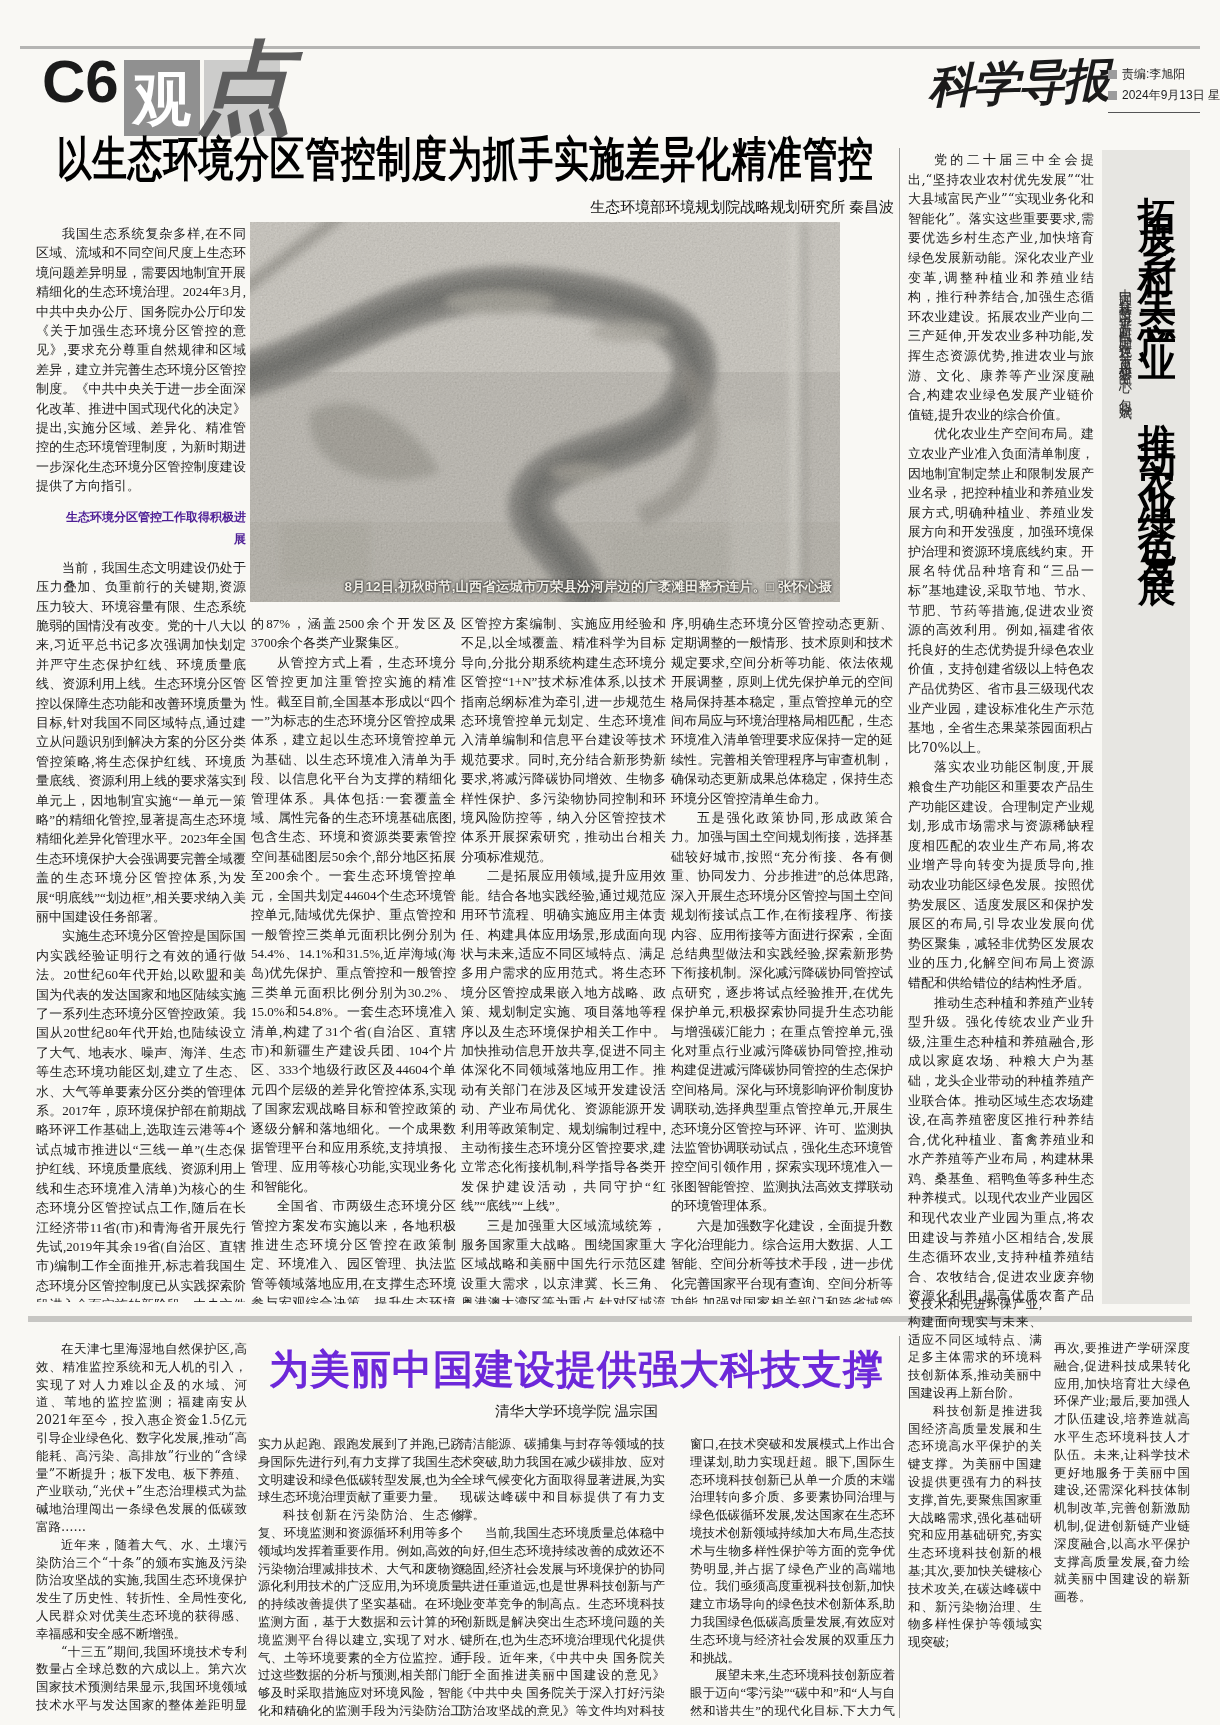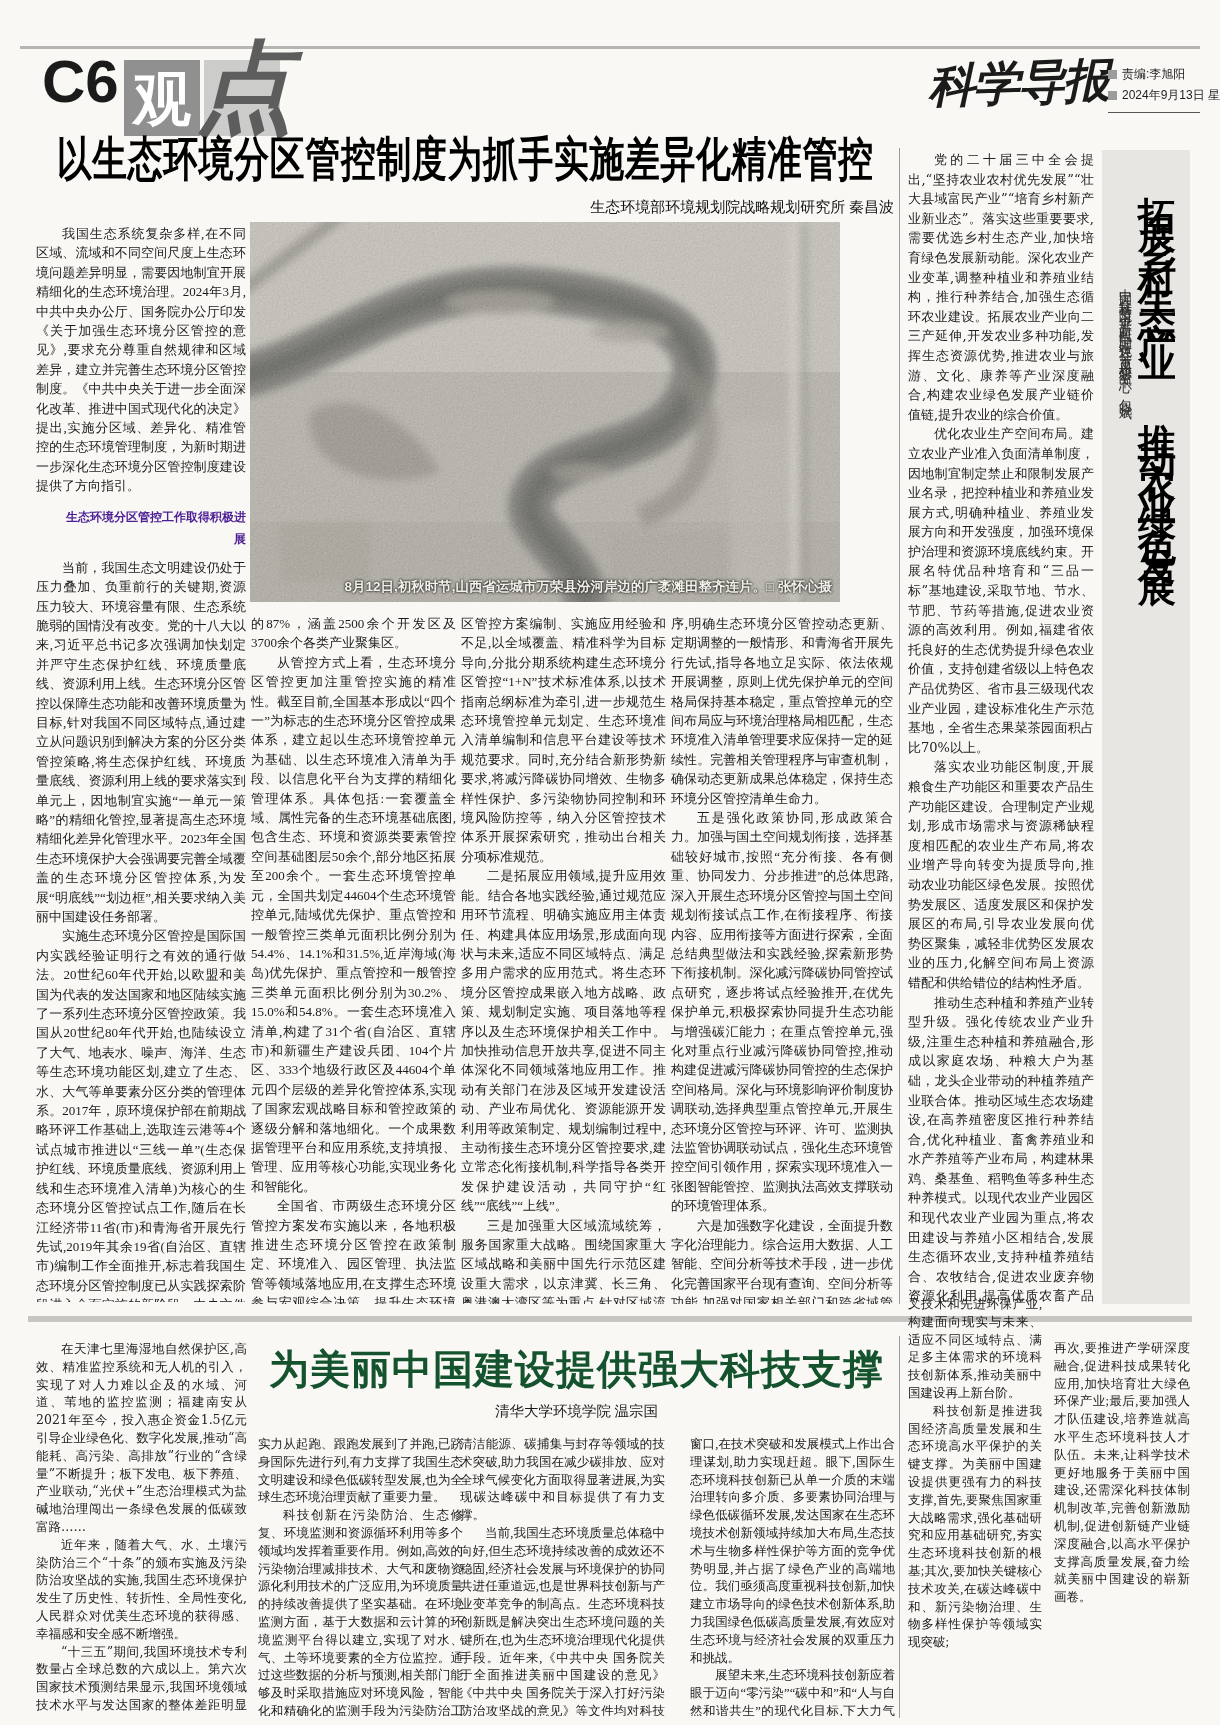--- a/index.html
+++ b/index.html
@@ -49,21 +49,21 @@
               font-size:38px;font-weight:900;letter-spacing:21px;font-family:"Liberation Sans","DejaVu Sans",sans-serif;color:#000;}
   .side-byline{position:absolute;right:56px;top:128px;height:980px;writing-mode:vertical-rl;text-orientation:upright;
                font-size:13px;letter-spacing:3.5px;color:#2c2c2c;}
   
   .bottom-divider{left:28px;top:1316px;width:1164px;height:6px;background:#c7c6c3;}
   .b-col{position:absolute;text-align:justify;overflow:hidden;font-size:12.5px;line-height:17.8px;}
   .b-col p{margin:0;text-indent:2em;}
   .b-col p.cont{text-indent:0;}
   .bl{left:36px;top:1340px;width:211px;height:376px;}
   .b-head{left:258px;top:1344px;width:637px;text-align:center;font-size:40px;line-height:50px;font-weight:900;
-          font-family:"Liberation Sans","DejaVu Sans",sans-serif;letter-spacing:1px;color:#14532d;}
+          font-family:"Liberation Sans","DejaVu Sans",sans-serif;letter-spacing:1px;color:#6d28d9;}
   .b-byline{left:258px;top:1402px;width:637px;text-align:center;font-size:14.5px;}
   .bb{left:258px;top:1436px;width:205px;height:280px;}
   .bc{left:460px;top:1436px;width:205px;height:280px;}
   .bd{left:690px;top:1436px;width:205px;height:280px;}
   .vr-bottom{left:899px;top:1336px;height:382px;}
   .be{left:908px;top:1296px;width:134px;height:376px;}
   .bf{left:1054px;top:1340px;width:136px;height:376px;}
 </style>
 </head>
 <body>
@@ -135,29 +135,29 @@
       <p class="cont">的87%，涵盖2500余个开发区及3700余个各类产业聚集区。</p>
       <p>从管控方式上看，生态环境分区管控更加注重管控实施的精准性。截至目前,全国基本形成以“四个一”为标志的生态环境分区管控成果体系，建立起以生态环境管控单元为基础、以生态环境准入清单为手段、以信息化平台为支撑的精细化管理体系。具体包括:一套覆盖全域、属性完备的生态环境基础底图,包含生态、环境和资源类要素管控空间基础图层50余个,部分地区拓展至200余个。一套生态环境管控单元，全国共划定44604个生态环境管控单元,陆域优先保护、重点管控和一般管控三类单元面积比例分别为54.4%、14.1%和31.5%,近岸海域(海岛)优先保护、重点管控和一般管控三类单元面积比例分别为30.2%、15.0%和54.8%。一套生态环境准入清单,构建了31个省(自治区、直辖市)和新疆生产建设兵团、104个片区、333个地级行政区及44604个单元四个层级的差异化管控体系,实现了国家宏观战略目标和管控政策的逐级分解和落地细化。一个成果数据管理平台和应用系统,支持填报、管理、应用等核心功能,实现业务化和智能化。</p>
       <p>全国省、市两级生态环境分区管控方案发布实施以来，各地积极推进生态环境分区管控在政策制定、环境准入、园区管理、执法监管等领域落地应用,在支撑生态环境参与宏观综合决策、提升生态环境治理效能、优化营商环境等方面发挥了重要作用。同时也要看到,新时期深入推进生态环境分区管控工作仍然面临制度体系急需健全、实施应用有待深入、区域流域统筹不足、政策协同有待增强、保障力度还需加大等问题。要全面贯彻党的二十届三中全会精神，进一步完善问题导向、精准管控、全域覆盖的生态环境分区管控体系建设，推动实现分区域差异化精准生态环境管理,优化国土空间开发保护格局,以生态环境高水平保护推动高质量发展、创造高品质生活,厚植美丽中国建设的绿色底色。</p>
     </div>
   <div class="col c3">
       <p class="cont">区管控方案编制、实施应用经验和不足,以全域覆盖、精准科学为目标导向,分批分期系统构建生态环境分区管控“1+N”技术标准体系,以技术指南总纲标准为牵引,进一步规范生态环境管控单元划定、生态环境准入清单编制和信息平台建设等技术规范要求。同时,充分结合新形势新要求,将减污降碳协同增效、生物多样性保护、多污染物协同控制和环境风险防控等，纳入分区管控技术体系开展探索研究，推动出台相关分项标准规范。</p>
       <p>二是拓展应用领域,提升应用效能。结合各地实践经验,通过规范应用环节流程、明确实施应用主体责任、构建具体应用场景,形成面向现状与未来,适应不同区域特点、满足多用户需求的应用范式。将生态环境分区管控成果嵌入地方战略、政策、规划制定实施、项目落地等程序以及生态环境保护相关工作中。加快推动信息开放共享,促进不同主体深化不同领域落地应用工作。推动有关部门在涉及区域开发建设活动、产业布局优化、资源能源开发利用等政策制定、规划编制过程中,主动衔接生态环境分区管控要求,建立常态化衔接机制,科学指导各类开发保护建设活动，共同守护“红线”“底线”“上线”。</p>
       <p>三是加强重大区域流域统筹，服务国家重大战略。围绕国家重大区域战略和美丽中国先行示范区建设重大需求，以京津冀、长三角、粤港澳大湾区等为重点,针对区域流域突出生态环境问题、功能定位和产业发展特点，统筹建立从问题识别到解决方案的分区域精细化管控技术路径和管控策略，筛选重大战略区域关键生态环境管控单元名录，开展重大战略区域生态环境分区管控集成应用示范，支撑区域生态环境一体化管控机制，为区域流域层面各类开发保护建设活动提供科学指导。</p>
     </div>
   <div class="col c4">
-      <p class="cont">序,明确生态环境分区管控动态更新、定期调整的一般情形、和青海省开展先行先试,指导各地立足实际、依法依规开展调整，原则上优先保护单元的空间格局保持基本稳定，重点管控单元的空间布局应与环境治理格局相匹配，生态环境准入清单管理要求应保持一定的延续性。完善相关管理程序与审查机制，确保动态更新成果总体稳定，保持生态环境分区管控清单生命力。</p>
+      <p class="cont">序,明确生态环境分区管控动态更新、定期调整的一般情形、技术原则和技术规定要求,空间分析等功能、依法依规开展调整，原则上优先保护单元的空间格局保持基本稳定，重点管控单元的空间布局应与环境治理格局相匹配，生态环境准入清单管理要求应保持一定的延续性。完善相关管理程序与审查机制，确保动态更新成果总体稳定，保持生态环境分区管控清单生命力。</p>
       <p>五是强化政策协同,形成政策合力。加强与国土空间规划衔接，选择基础较好城市,按照“充分衔接、各有侧重、协同发力、分步推进”的总体思路,深入开展生态环境分区管控与国土空间规划衔接试点工作,在衔接程序、衔接内容、应用衔接等方面进行探索，全面总结典型做法和实践经验,探索新形势下衔接机制。深化减污降碳协同管控试点研究，逐步将试点经验推开,在优先保护单元,积极探索协同提升生态功能与增强碳汇能力；在重点管控单元,强化对重点行业减污降碳协同管控,推动构建促进减污降碳协同管控的生态保护空间格局。深化与环境影响评价制度协调联动,选择典型重点管控单元,开展生态环境分区管控与环评、许可、监测执法监管协调联动试点，强化生态环境管控空间引领作用，探索实现环境准入一张图智能管控、监测执法高效支撑联动的环境管理体系。</p>
       <p>六是加强数字化建设，全面提升数字化治理能力。综合运用大数据、人工智能、空间分析等技术手段，进一步优化完善国家平台现有查询、空间分析等功能,加强对国家相关部门和跨省域管理需求的服务支撑,支撑重大政策制定、重大战略落地、重大项目评估及重点流域、区域、海域管理需求,支持省级平台在统筹全省数据基础上,结合本地需求拓展各项信息化建设，支撑制度落地应用实践。探索推动国家与省级平台互联互通,进一步提升平台服务能力。加快与国土空间规划“一张图”等系统平台互联互通,利用多源数据丰富平台的数据底座，更好为相关业务工作提供大数据决策支撑。支持各地开发面向公众的网页端、APP等,为招商引资、企业投资自主研判等提供支持。</p>
     </div>
 
   <div class="abs vrule vr-main"></div>
 
   <div class="col kai feat-col">
-      <p>党的二十届三中全会提出,“坚持农业农村优先发展”“壮大县域富民产业”“培育乡村新产业新业态”。落实这些重要要求,需要优选乡村生态产业,加快培育绿色发展新动能。深化农业产业变革,调整种植业和养殖业结构，推行种养结合,加强生态循环农业建设。拓展农业产业向二三产延伸,开发农业多种功能,发挥生态资源优势,推进农业与旅游、文化、康养等产业深度融合,构建农业绿色发展产业链价值链,提升农业的综合价值。</p>
+      <p>党的二十届三中全会提出,“坚持农业农村优先发展”“壮大县域富民产业”“实现业务化和智能化”。落实这些重要要求,需要优选乡村生态产业,加快培育绿色发展新动能。深化农业产业变革,调整种植业和养殖业结构，推行种养结合,加强生态循环农业建设。拓展农业产业向二三产延伸,开发农业多种功能,发挥生态资源优势,推进农业与旅游、文化、康养等产业深度融合,构建农业绿色发展产业链价值链,提升农业的综合价值。</p>
       <p>优化农业生产空间布局。建立农业产业准入负面清单制度，因地制宜制定禁止和限制发展产业名录，把控种植业和养殖业发展方式,明确种植业、养殖业发展方向和开发强度，加强环境保护治理和资源环境底线约束。开展名特优品种培育和“三品一标”基地建设,采取节地、节水、节肥、节药等措施,促进农业资源的高效利用。例如,福建省依托良好的生态优势提升绿色农业价值，支持创建省级以上特色农产品优势区、省市县三级现代农业产业园，建设标准化生产示范基地，全省生态果菜茶园面积占比70%以上。</p>
       <p>落实农业功能区制度,开展粮食生产功能区和重要农产品生产功能区建设。合理制定产业规划,形成市场需求与资源稀缺程度相匹配的农业生产布局,将农业增产导向转变为提质导向,推动农业功能区绿色发展。按照优势发展区、适度发展区和保护发展区的布局,引导农业发展向优势区聚集，减轻非优势区发展农业的压力,化解空间布局上资源错配和供给错位的结构性矛盾。</p>
       <p>推动生态种植和养殖产业转型升级。强化传统农业产业升级,注重生态种植和养殖融合,形成以家庭农场、种粮大户为基础，龙头企业带动的种植养殖产业联合体。推动区域生态农场建设,在高养殖密度区推行种养结合,优化种植业、畜禽养殖业和水产养殖等产业布局，构建林果鸡、桑基鱼、稻鸭鱼等多种生态种养模式。以现代农业产业园区和现代农业产业园为重点,将农田建设与养殖小区相结合,发展生态循环农业,支持种植养殖结合、农牧结合,促进农业废弃物资源化利用,提高优质农畜产品供给能力,带动养殖业循环发展。例如,云南省普洱市构建绿色生态产业体系,大力开发绿色食品,咖啡、茶叶、水果、坚果等产品远销海内外,绿色有机认证企业数量和证书数量位居全省前列,打造茶咖、果蔬、石斛等品牌基地。</p>
     </div>
 
   <div class="abs side-box">
     <div class="side-title">拓展乡村生态产业　推动农业绿色发展</div>
     <div class="side-byline">中国社会科学院习近平新时代中国特色社会主义思想研究中心　包晓斌</div>
   </div>
 

